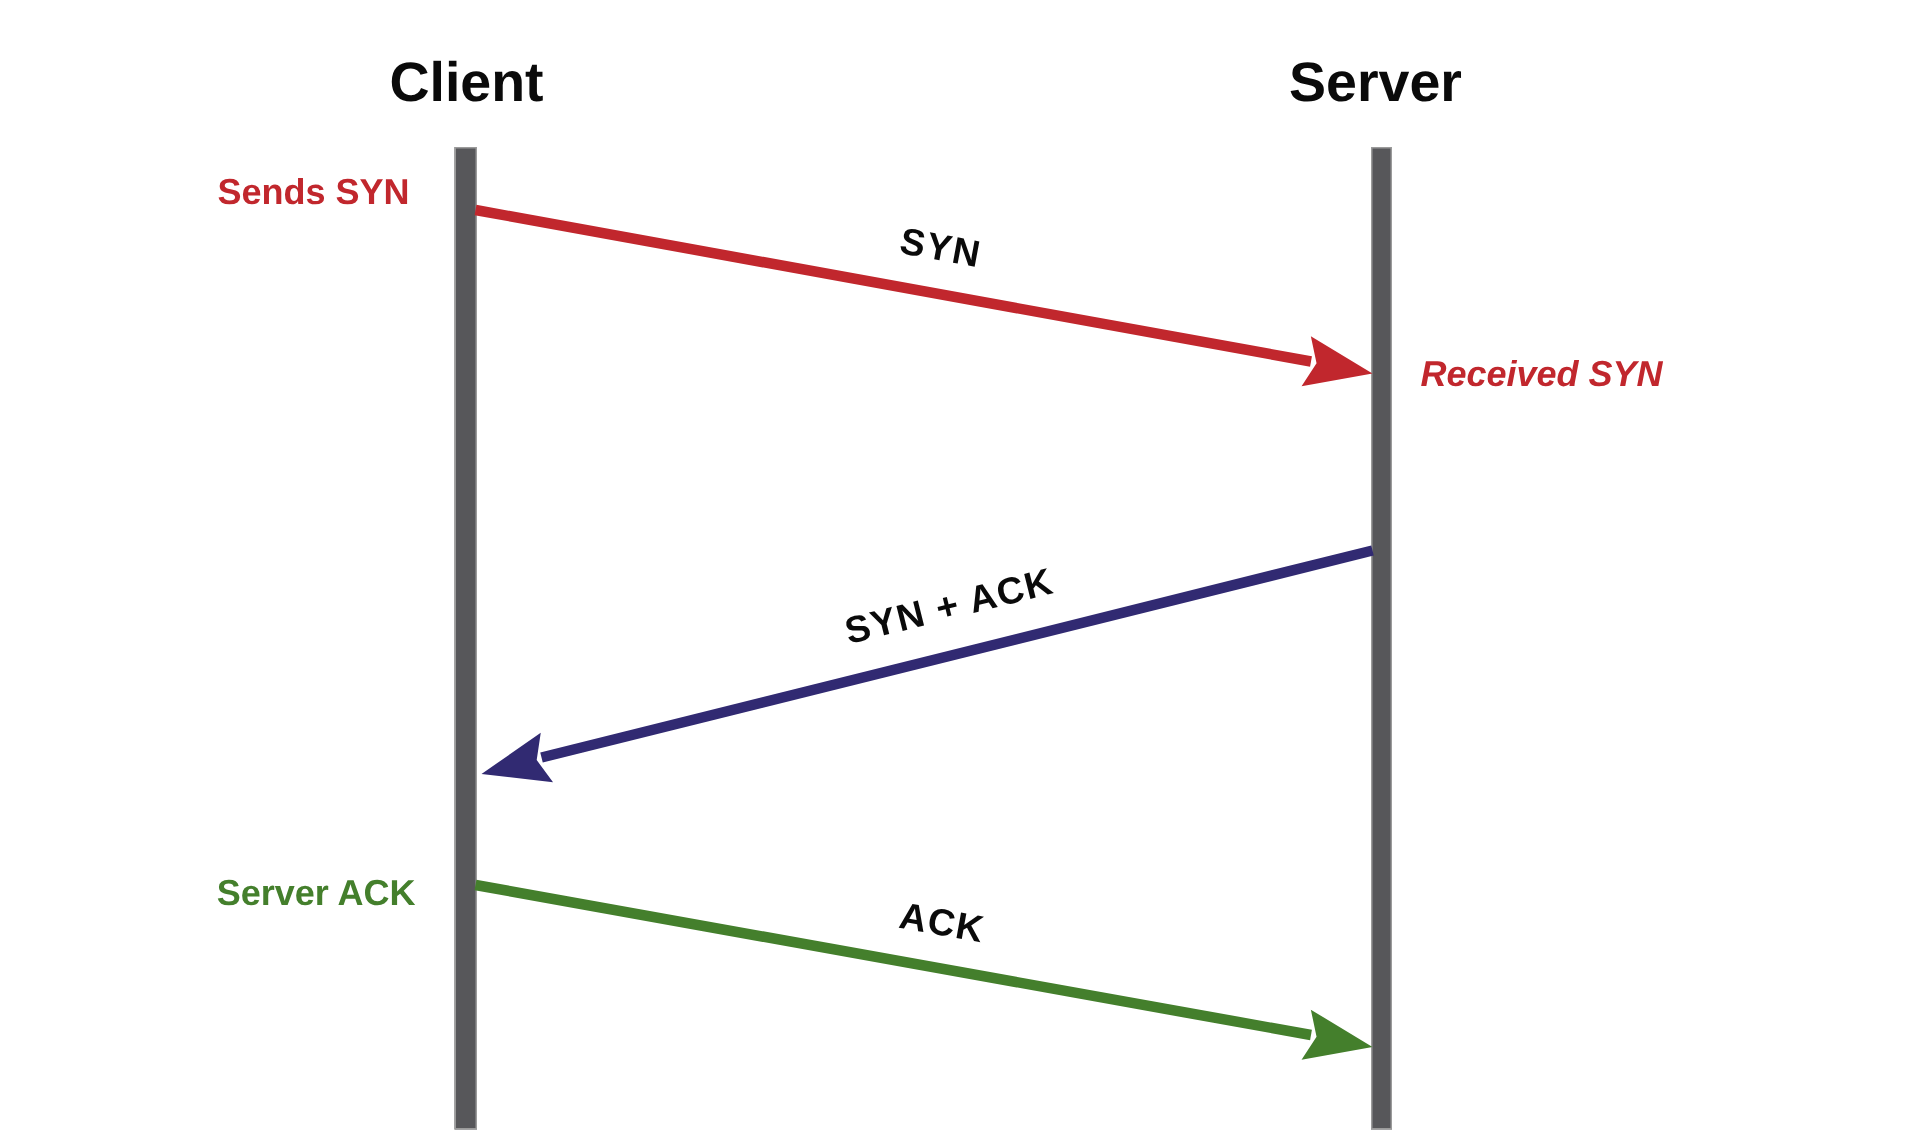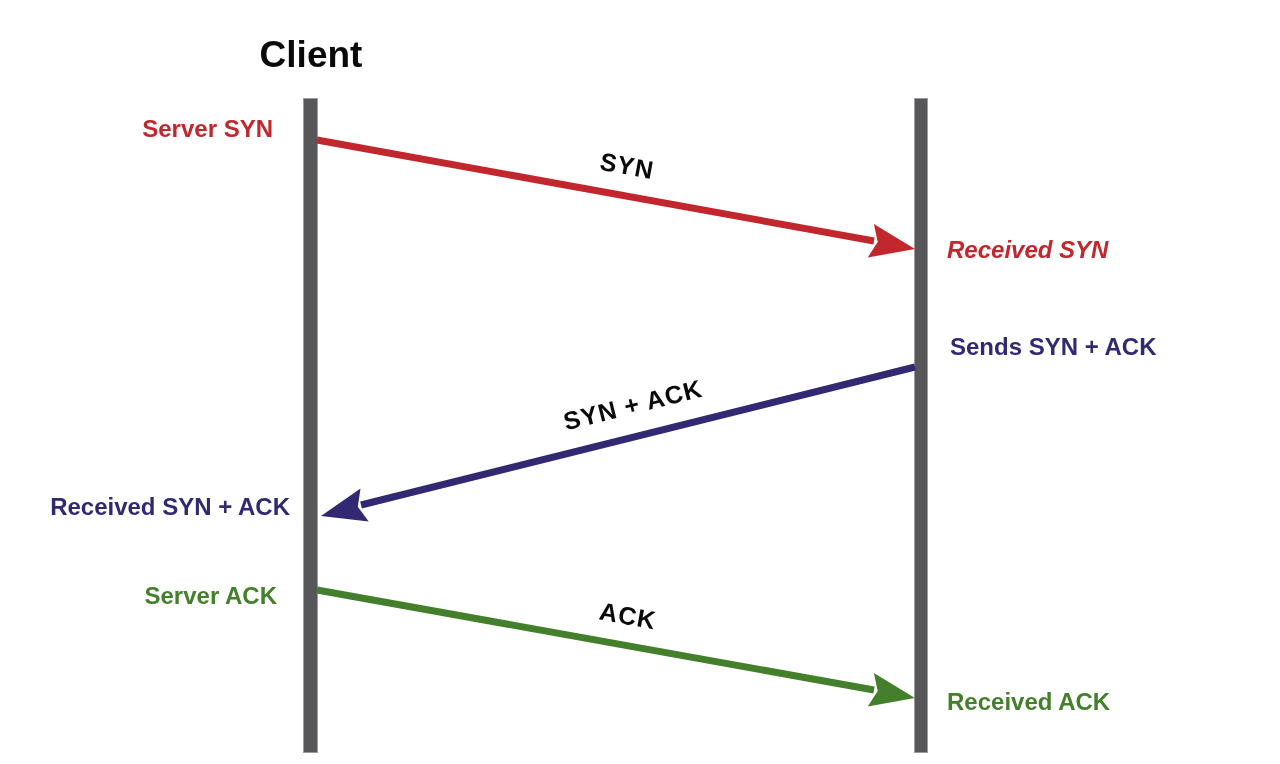--- a/index.html
+++ b/index.html
@@ -64,20 +64,21 @@
   .side-label.received-synack{right:990px;top:495px;}
   .side-label.sends-ack{right:1003px;top:584px;}
   .side-label.received-ack{left:947px;top:690px;}
 </style>
 </head>
 <body>
 
 <div class="canvas">
 
   <div class="title client">Client</div>
+  <div class="title server">Server</div>
 
   <div class="lifeline client"></div>
   <div class="lifeline server"></div>
 
   <svg class="arrows" width="1280" height="764" viewBox="0 0 1280 764">
     <g class="msg-syn">
       <line x1="317" y1="140" x2="874" y2="241"></line>
       <polygon points="915,249 873.9,224.1 877.7,242.1 867.7,257.5"></polygon>
     </g>
     <g class="msg-synack">
@@ -87,22 +88,19 @@
     <g class="msg-ack">
       <line x1="317" y1="590" x2="874" y2="690"></line>
       <polygon points="915,698 873.9,673.1 877.7,691.1 867.7,706.5"></polygon>
     </g>
   </svg>
 
   <div class="arrow-label syn">SYN</div>
   <div class="arrow-label synack">SYN + ACK</div>
   <div class="arrow-label ack">ACK</div>
 
-  <div class="side-label sends-syn c-syn">Server SYN</div>
+  <div class="side-label sends-syn c-syn">Sends SYN</div>
   <div class="side-label received-syn c-syn">Received SYN</div>
 
-  <div class="side-label sends-synack c-synack">Sends SYN + ACK</div>
-  <div class="side-label received-synack c-synack">Received SYN + ACK</div>
 
   <div class="side-label sends-ack c-ack">Server ACK</div>
-  <div class="side-label received-ack c-ack">Received ACK</div>
 
 </div>
 
 </body></html>

